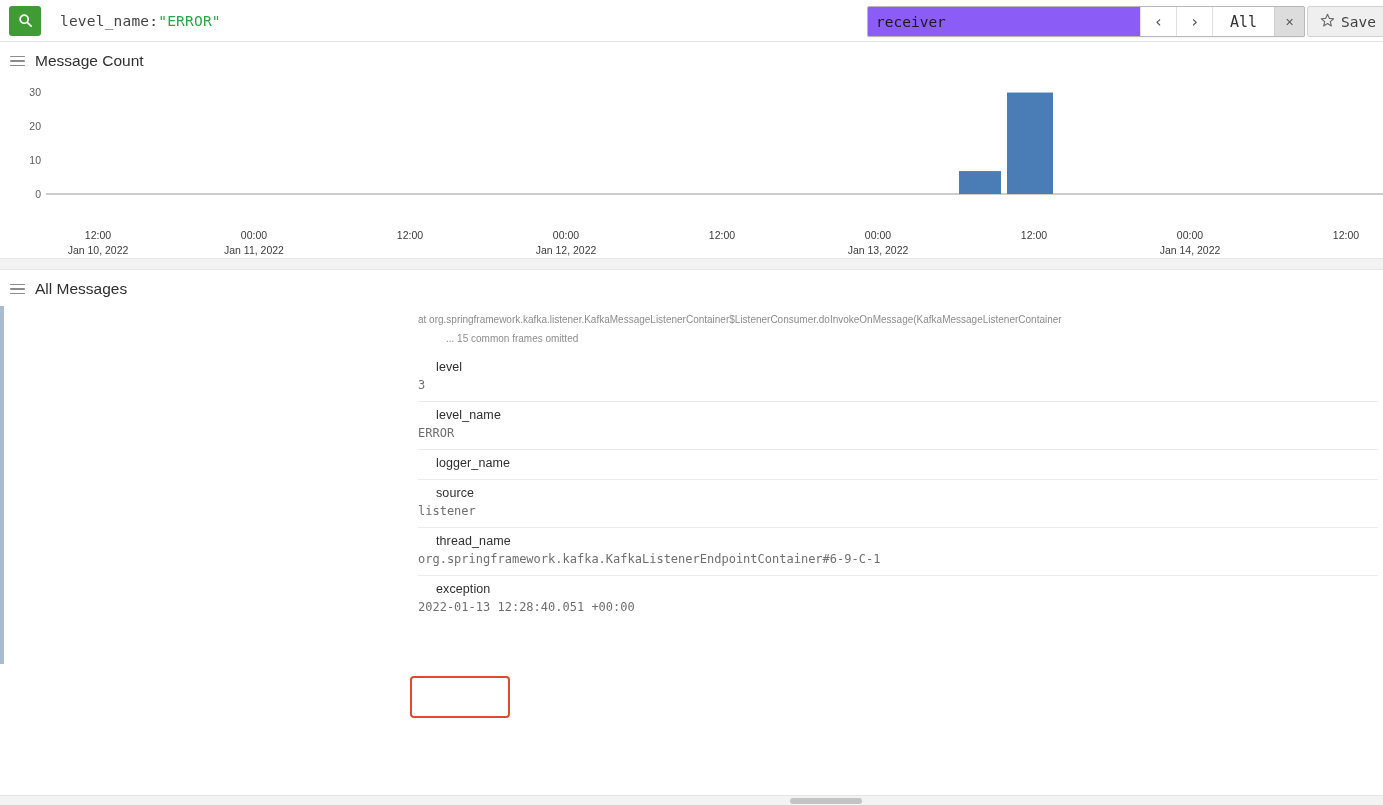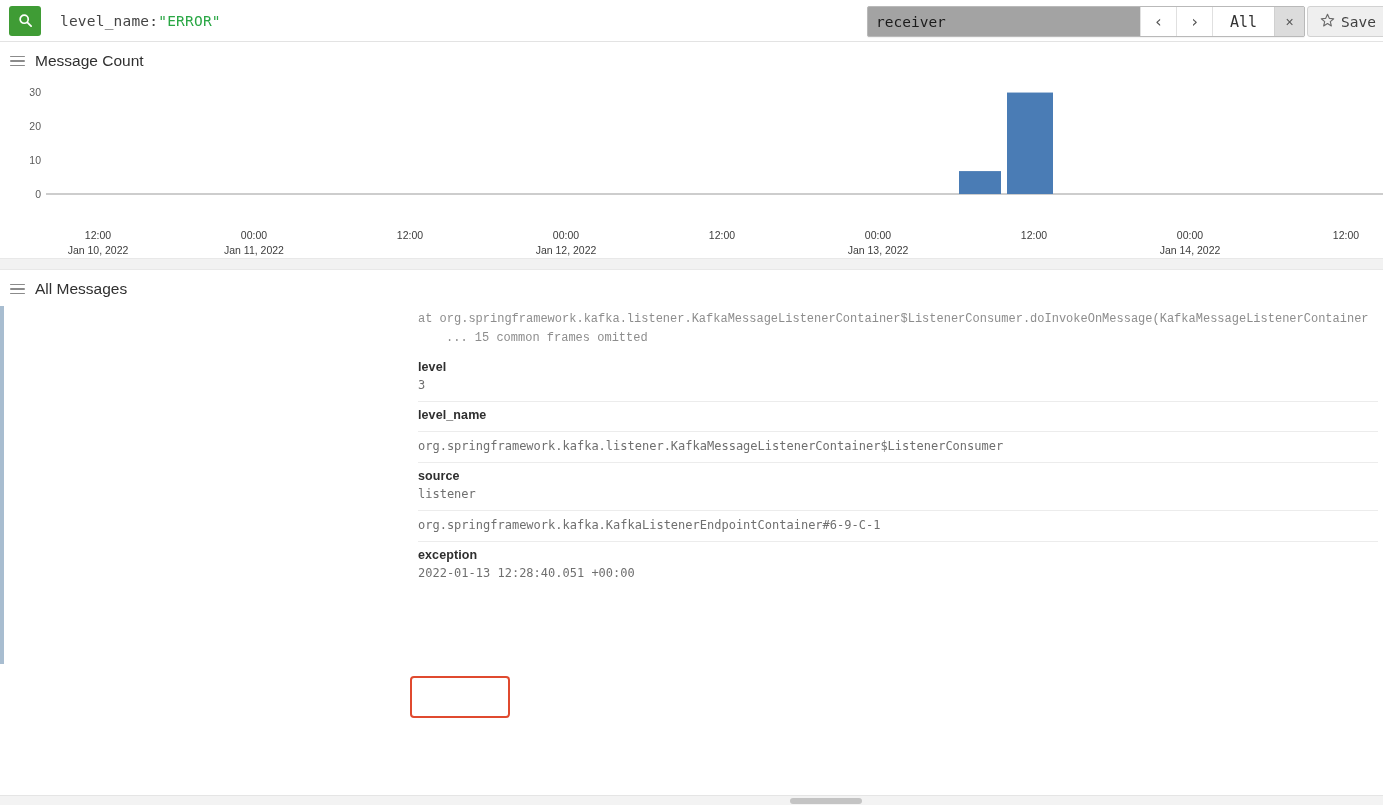--- a/index.html
+++ b/index.html
@@ -41,21 +41,21 @@
   .q-field { color: #444444; }
   .q-val { color: #2aa745; }
 
   
   .findbar {
     position: absolute;
     right: 78px; top: 6px;
     height: 31px;
     display: flex;
     align-items: stretch;
-    background: #a3a3a3;
+    background: #8b5cf6;
     border: 1px solid #b9b9b9;
     border-radius: 2px;
     box-shadow: 0 1px 1px rgba(0,0,0,.05);
   }
   .find-input {
     width: 272px;
     border: none; outline: none;
     padding: 0 8px;
     font-family: "DejaVu Sans Mono", monospace;
     font-size: 14.5px;
@@ -134,44 +134,45 @@
   .messages { position: relative; background:#fff; }
   .detail {
     position: relative;
     border-left: 4px solid #a8bdd0;
     min-height: 358px;
     padding-left: 0;
   }
   .stack-head {
     position: absolute;
     left: 414px; top: 4px;
-    font-family: Liberation Mono, monospace;
-    font-size: 12px;
+    font-family: Liberation Sans, sans-serif;
+    font-size: 10px;
     color: #8d8d8d;
     white-space: nowrap;
     line-height: 19px;
   }
 
   .fields {
     position: absolute;
     left: 414px; top: 48px;
     width: 960px;
   }
   .field-row {
     padding: 5px 0 7px 0;
     border-top: 1px solid #ececec;
     position: relative;
   }
   .field-row:first-child { border-top: none; }
   .field-key {
     font-size: 12.5px;
-    font-weight: bold;
+    font-weight: normal;
     color: #2f2f2f;
     line-height: 17px;
     letter-spacing: .1px;
+    margin-left: 18px;
   }
   .field-val {
     font-family: "DejaVu Sans Mono", monospace;
     font-size: 12px;
     color: #6f6f6f;
     line-height: 18px;
     white-space: nowrap;
   }
   
   .annot-level {
@@ -325,29 +326,31 @@
         <div style="padding-left:28px;">... 15 common frames omitted</div>
       </div>
 
       <div class="fields" id="fields-container">
           <div class="field-row">
             <div class="field-key">level</div>
             <div class="field-val">3</div>
           </div>
           <div class="field-row">
             <div class="field-key">level_name</div>
-          </div>
-          <div class="field-row">
-            <div class="field-val">org.springframework.kafka.listener.KafkaMessageListenerContainer$ListenerConsumer</div>
+            <div class="field-val">ERROR</div>
+          </div>
+          <div class="field-row">
+            <div class="field-key">logger_name</div>
           </div>
           <div class="field-row">
             <div class="field-key">source</div>
             <div class="field-val">listener</div>
           </div>
           <div class="field-row">
+            <div class="field-key">thread_name</div>
             <div class="field-val">org.springframework.kafka.KafkaListenerEndpointContainer#6-9-C-1</div>
           </div>
           <div class="field-row">
             <div class="field-key">exception</div>
             <div class="field-val">2022-01-13 12:28:40.051 +00:00</div>
           </div>
         </div>
     </div>
 
     <div class="annot-level"></div>

